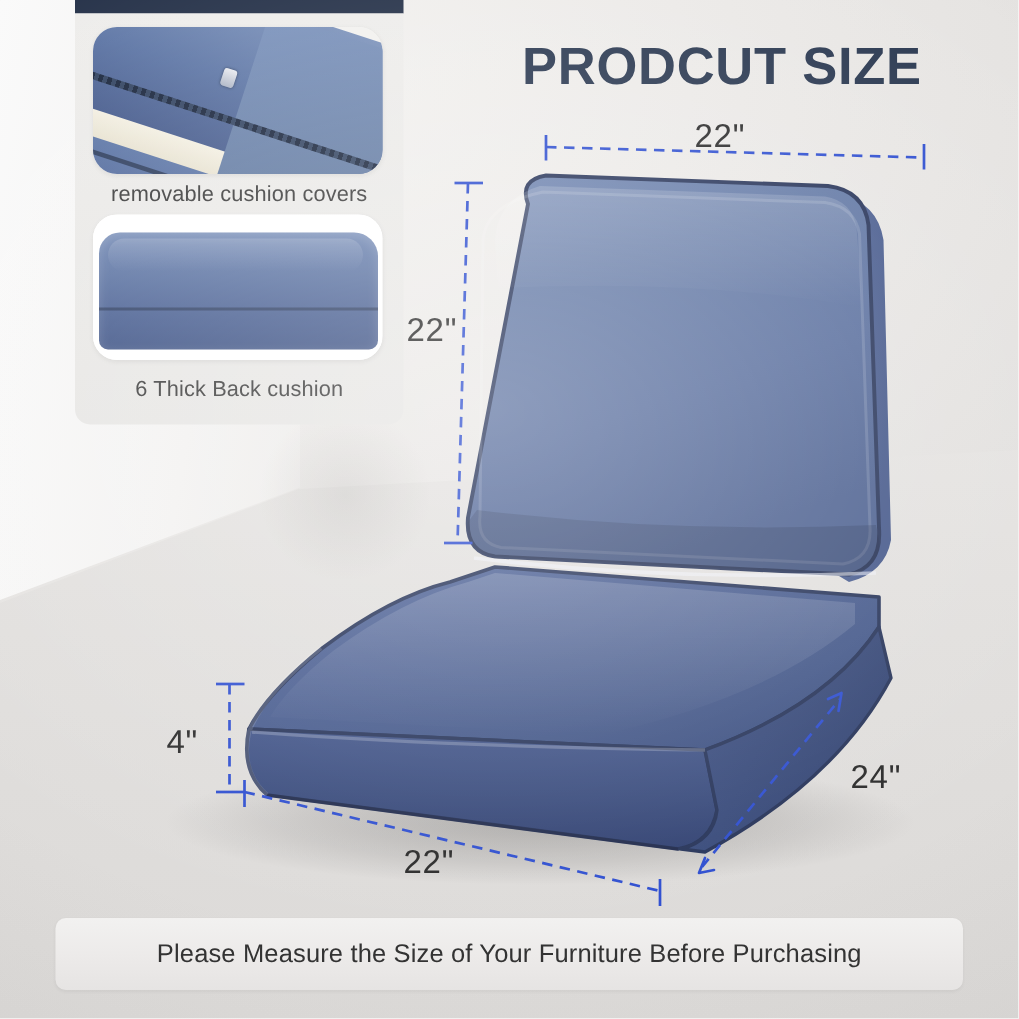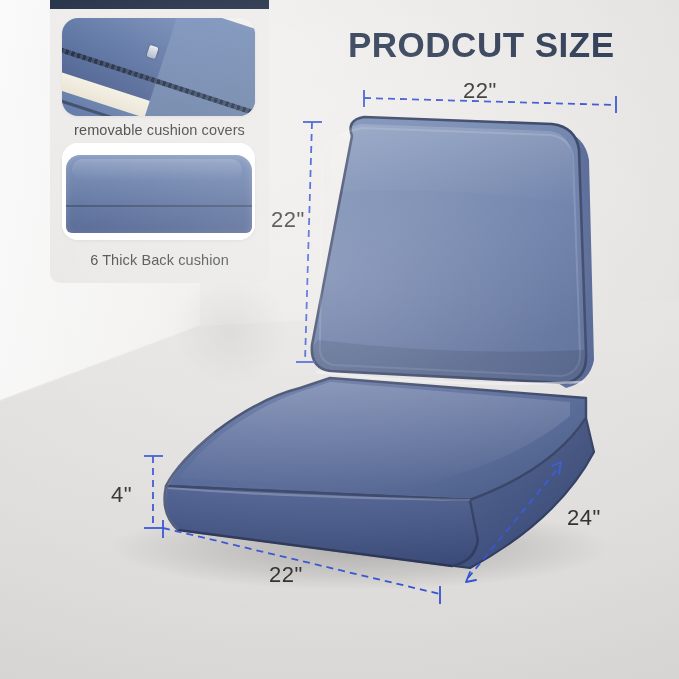--- a/index.html
+++ b/index.html
@@ -403,14 +403,17 @@
   </svg>
 
   <div class="dim-label d-top">22"</div>
   <div class="dim-label d-left">22"</div>
   <div class="dim-label d-h">4"</div>
   <div class="dim-label d-bottom">22"</div>
   <div class="dim-label d-right">24"</div>
 
   <div class="room-vignette"></div>
 
+  <div class="bottom-banner">
+    <span class="bottom-banner-text">Please Measure the Size of Your Furniture Before Purchasing</span>
+  </div>
 
 </div>
 
 </body></html>

